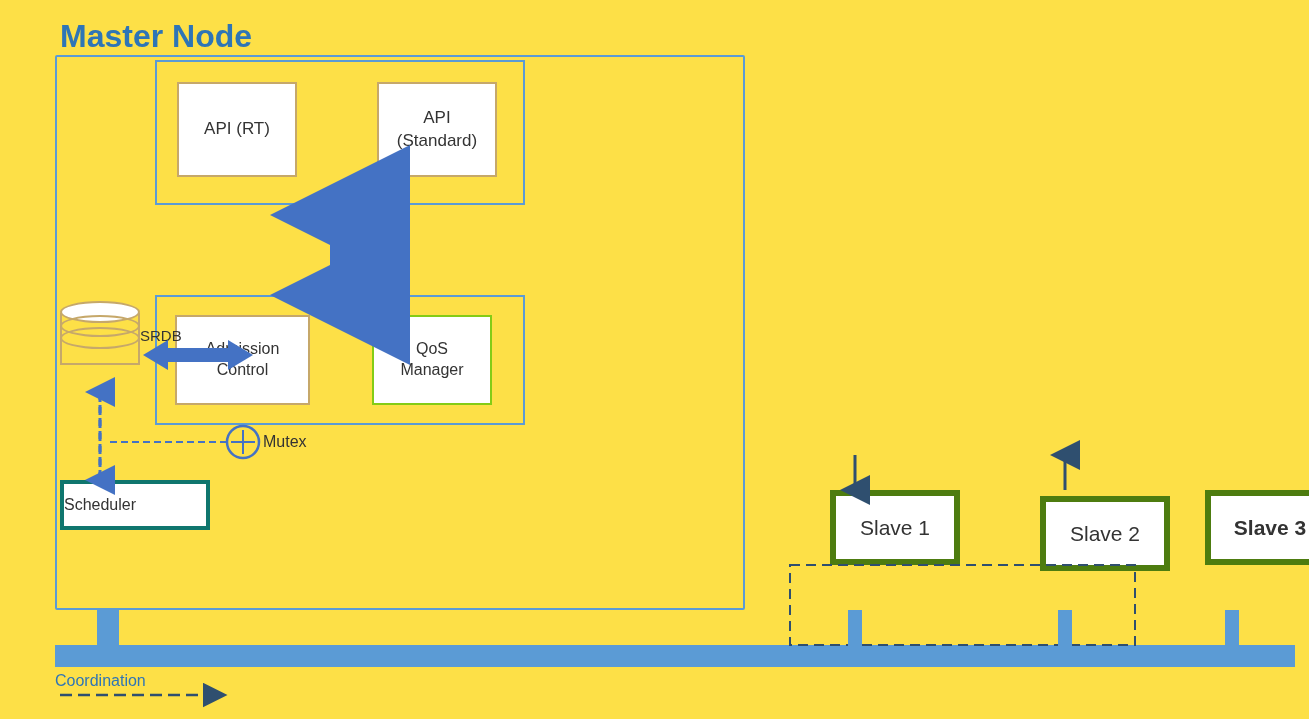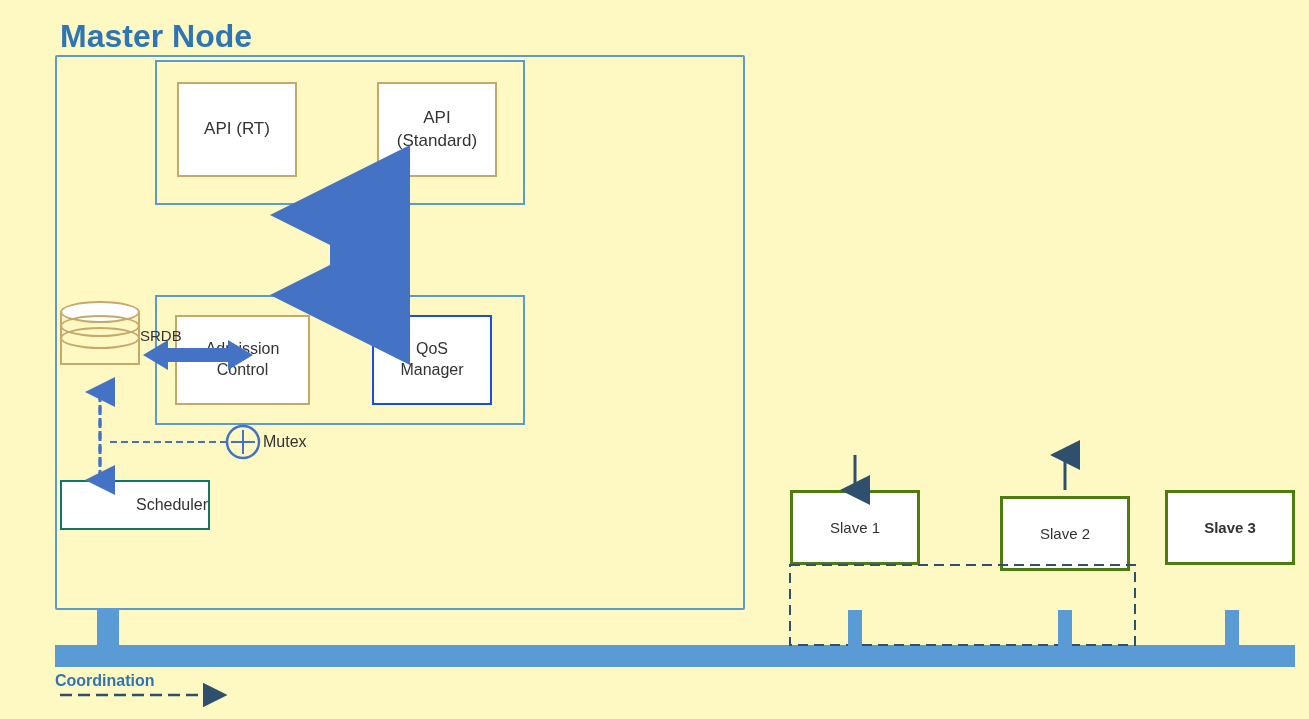--- a/index.html
+++ b/index.html
@@ -9,21 +9,21 @@
       width: 1309px;
       height: 719px;
       overflow: hidden;
       position: relative;
     }
 
     .diagram-container {
       position: relative;
       width: 1309px;
       height: 719px;
-      background: #fef9c3;
+      background: #fde047;
     }
 
     
     .master-node-title {
       position: absolute;
       top: 18px;
       left: 60px;
       font-size: 32px;
       font-weight: bold;
       color: #2E75B6;
@@ -100,21 +100,21 @@
       line-height: 1.3;
     }
 
     
     .qos-box {
       position: absolute;
       top: 18px;
       left: 215px;
       width: 120px;
       height: 90px;
-      border: 2px solid #1d4ed8;
+      border: 2px solid #84cc16;
       background: #fff;
       display: flex;
       align-items: center;
       justify-content: center;
       text-align: center;
       font-size: 16px;
       color: #333;
       line-height: 1.3;
     }
 
@@ -183,51 +183,52 @@
       text-align: center;
     }
 
     
     .scheduler-box {
       position: absolute;
       top: 480px;
       left: 60px;
       width: 150px;
       height: 50px;
-      border: 2px solid #0f766e;
-      background: #fff;
-      display: flex;
-      align-items: center;
-      justify-content: flex-end;
+      border: 4px solid #0f766e;
+      background: #fff;
+      display: flex;
+      align-items: center;
+      justify-content: flex-start;
       font-size: 16px;
       color: #333;
     }
 
     
     .arrows-svg {
       position: absolute;
       top: 0;
       left: 0;
       width: 1309px;
       height: 719px;
       pointer-events: none;
     }
 
     
     .slave-box {
       position: absolute;
       width: 130px;
       height: 75px;
-      border: 3px solid #4d7c0f;
+      border: 6px solid #4d7c0f;
       background: #fff;
       display: flex;
       align-items: center;
       justify-content: center;
-      font-size: 15px;
-      color: #333;
+      font-size: 21px;
+      color: #333;
+      margin-left: 40px;
     }
 
     .slave1 { top: 490px; left: 790px; }
     .slave2 { top: 496px; left: 1000px; }
     .slave3 { top: 490px; left: 1165px; font-weight: bold; }
 
     
     .coordination-bar {
       position: absolute;
       top: 645px;
@@ -235,21 +236,21 @@
       width: 1240px;
       height: 22px;
       background: #5B9BD5;
     }
 
     .coordination-label {
       position: absolute;
       top: 672px;
       left: 55px;
       font-size: 16px;
-      font-weight: bold;
+      font-weight: normal;
       color: #2E75B6;
     }
   </style>
 </head>
 <body>
 
 <div class="diagram-container">
 
   <div class="master-node-title">Master Node</div>
 

